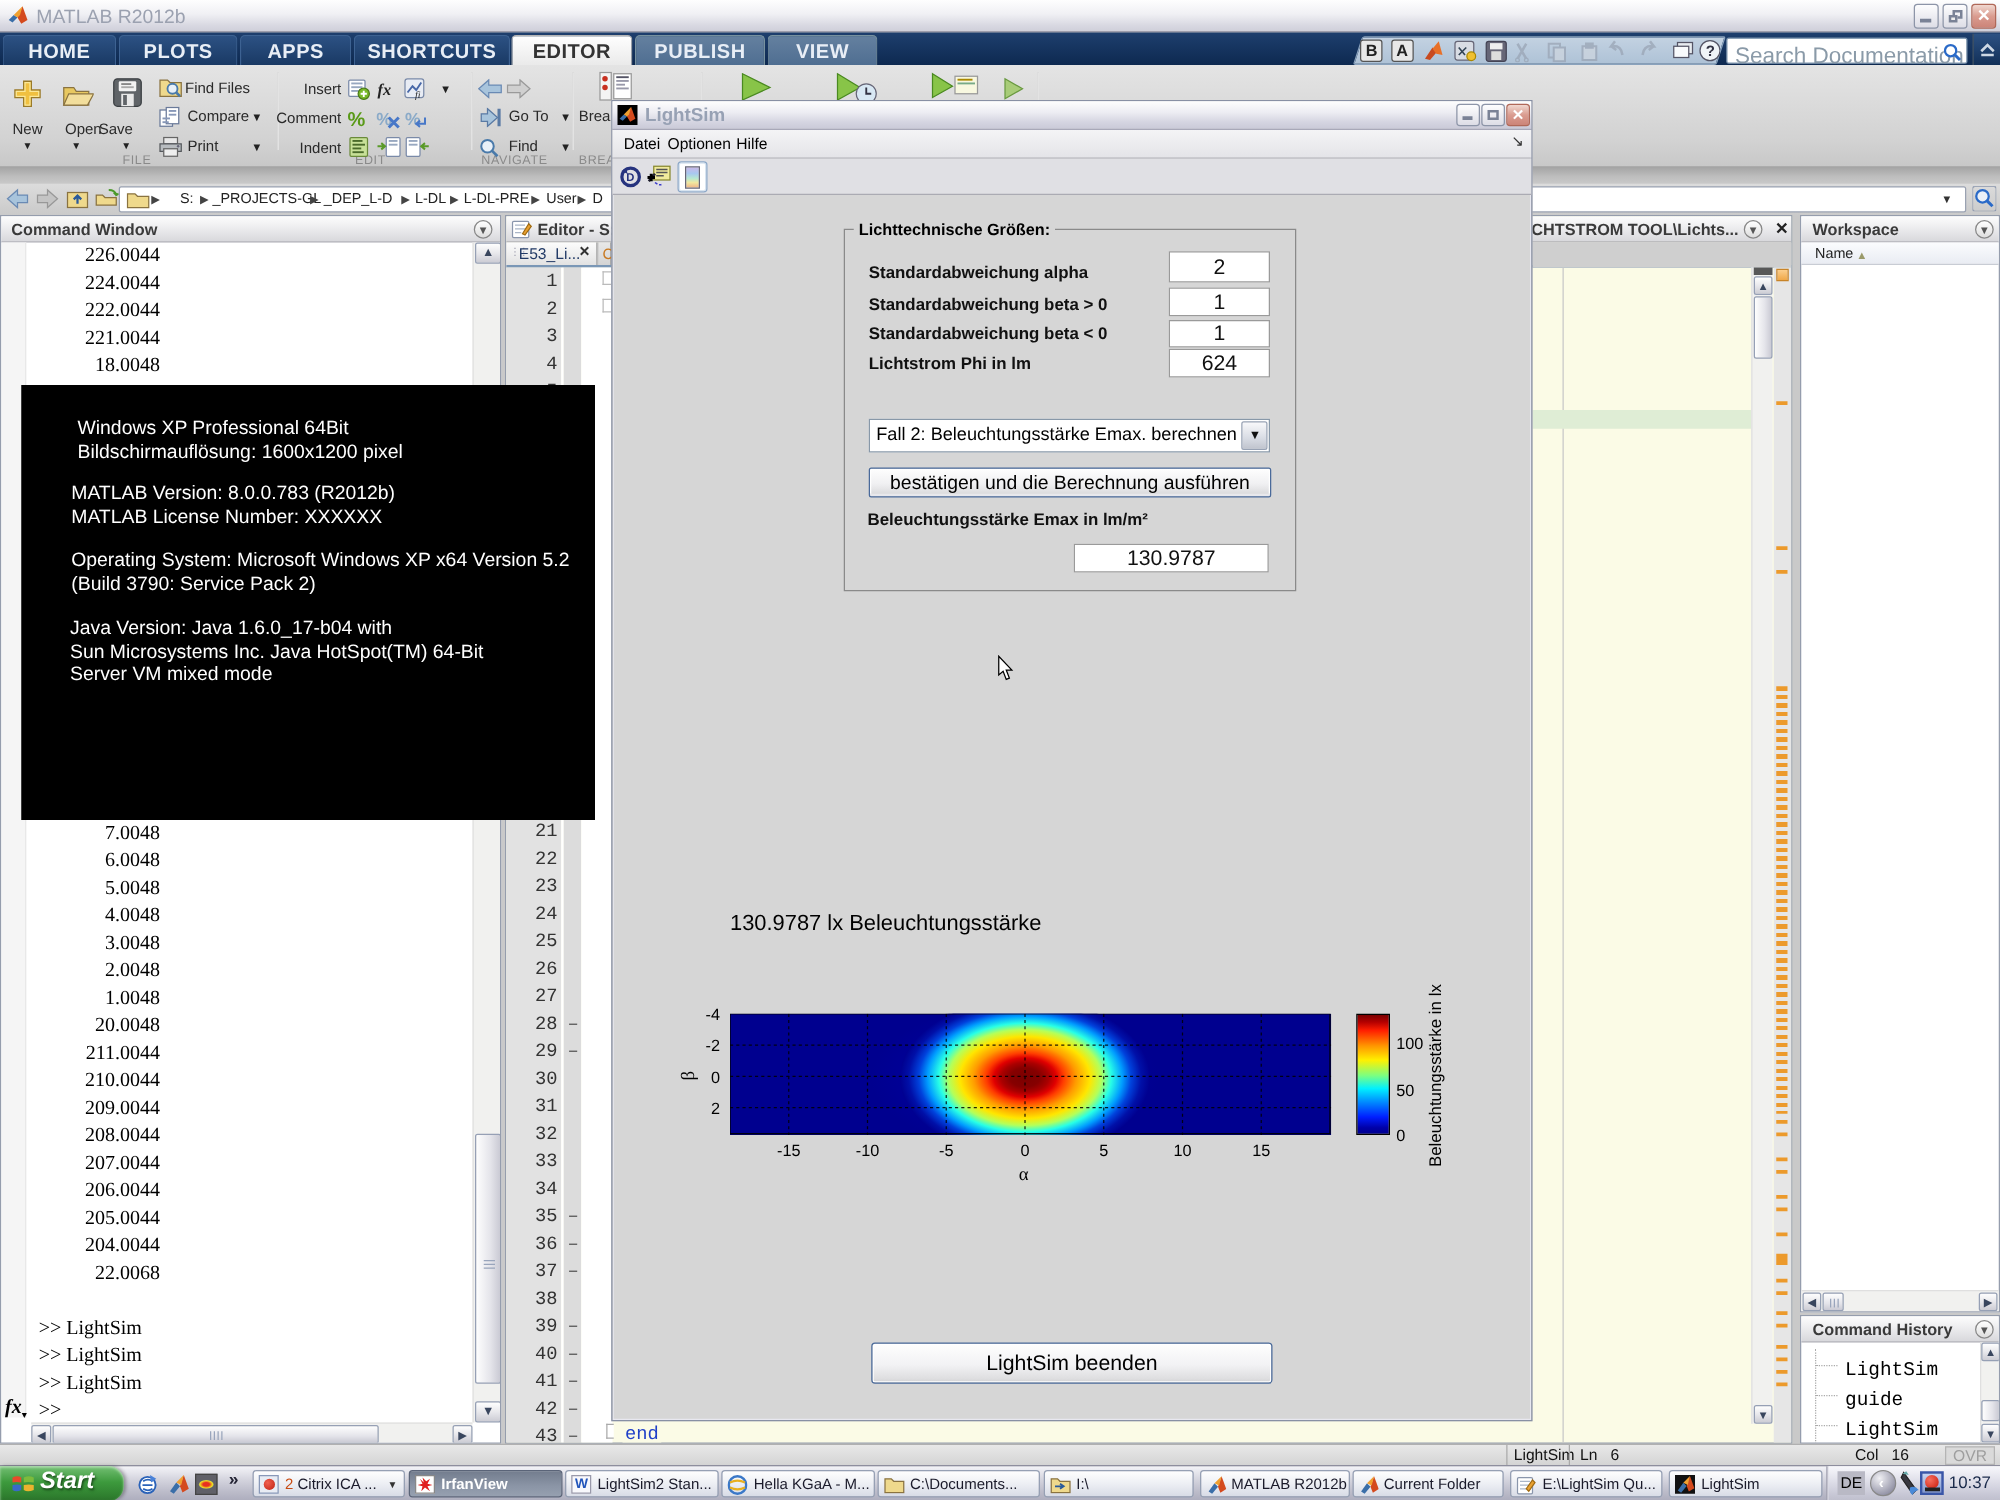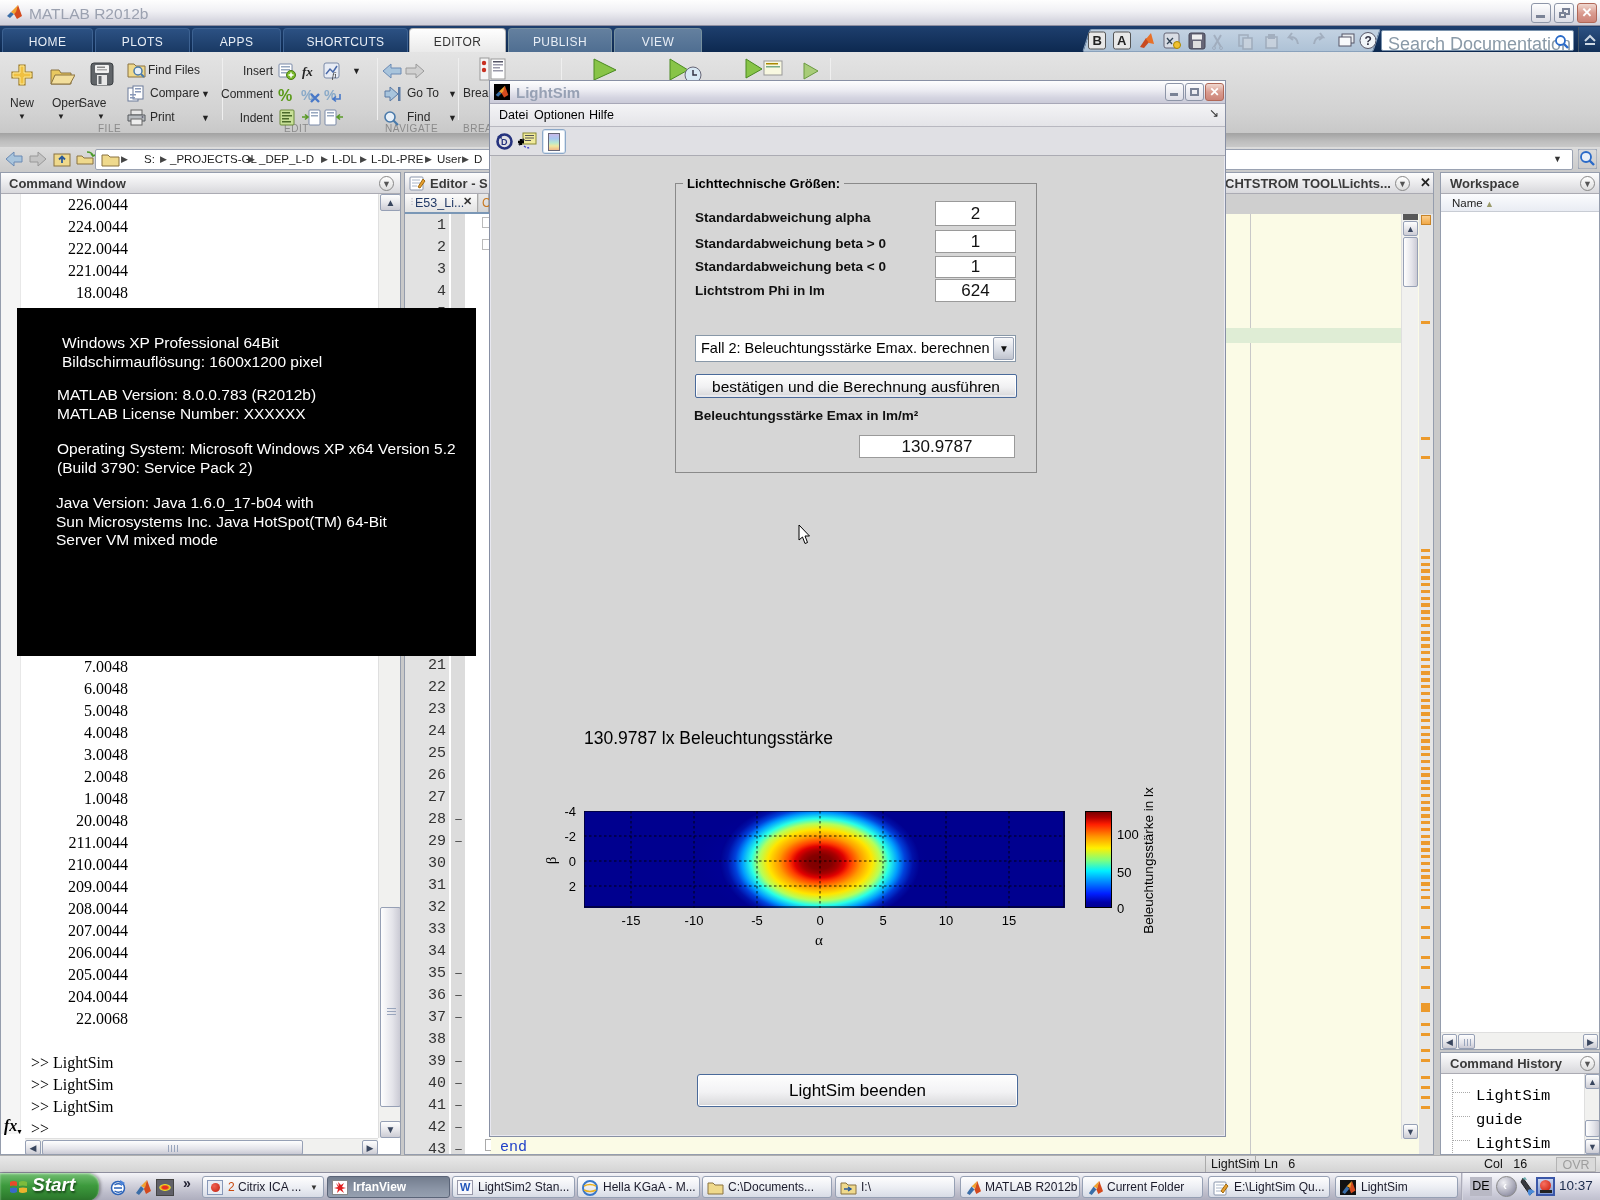--- a/index.html
+++ b/index.html
@@ -7,21 +7,21 @@
 .abs{position:absolute;}
 .mono{font-family:"Liberation Mono",monospace;}
 .sep{top:4px;color:#444;font-size:9px;}
 .itm{top:3px;font-size:11.5px;}
 
 #titlebar{left:0;top:0;width:1600px;height:26px;background:linear-gradient(#FEFEFE,#F0F0F4 45%,#D9D9E2 80%,#CFCFDA);border-bottom:1px solid #8E8EA0;}
 #titlebar .txt{position:absolute;left:29px;top:5px;font-size:15.5px;color:#9BA1B0;}
 .winbtn{position:absolute;top:3px;width:20px;height:20px;border:1px solid #8D95A8;border-radius:3px;background:linear-gradient(#FDFDFE,#E6E6EE 45%,#CFCFDC 100%);}
 
 #tabrow{left:0;top:26px;width:1600px;height:26px;background:linear-gradient(#1E3F6E,#0D2950);}
-.rtab{position:absolute;top:2px;height:32px;border-radius:4px 4px 0 0;font-size:12px;font-weight:normal;color:#E8EEF6;text-align:center;line-height:26px;background:linear-gradient(#2C5183,#133159);border:1px solid #3D6292;border-bottom:none;letter-spacing:0.4px;}
+.rtab{position:absolute;top:2px;height:32px;border-radius:4px 4px 0 0;font-size:16px;font-weight:bold;color:#E8EEF6;text-align:center;line-height:26px;background:linear-gradient(#2C5183,#133159);border:1px solid #3D6292;border-bottom:none;letter-spacing:0.4px;}
 .rtab.active{background:linear-gradient(#FEFEFE,#E3E3E3);color:#333;border-color:#B5B5B5;}
 .rtab.ctx{background:linear-gradient(#64809F,#48688D);border-color:#77919F;}
 
 #ribbon{left:0;top:52px;width:1600px;height:81px;background:linear-gradient(#E4E4E4,#D2D2D2 75%,#C8C8C8);}
 .rsep{position:absolute;top:6px;width:1px;height:62px;background:#B4B4B4;border-right:1px solid #EFEFEF;}
 .glabel{position:absolute;top:71px;font-size:10px;color:#8A8A8A;letter-spacing:0.5px;}
 .ritem{position:absolute;font-size:12px;color:#2A2A2A;}
 
 #shadow{left:0;top:133px;width:1600px;height:14px;background:linear-gradient(#A2A2A2,#BEBEBE 60%,#C9C9C9);}
 #pathrow{left:0;top:147px;width:1600px;height:25px;background:linear-gradient(#DCDCDC,#CACACA);}

